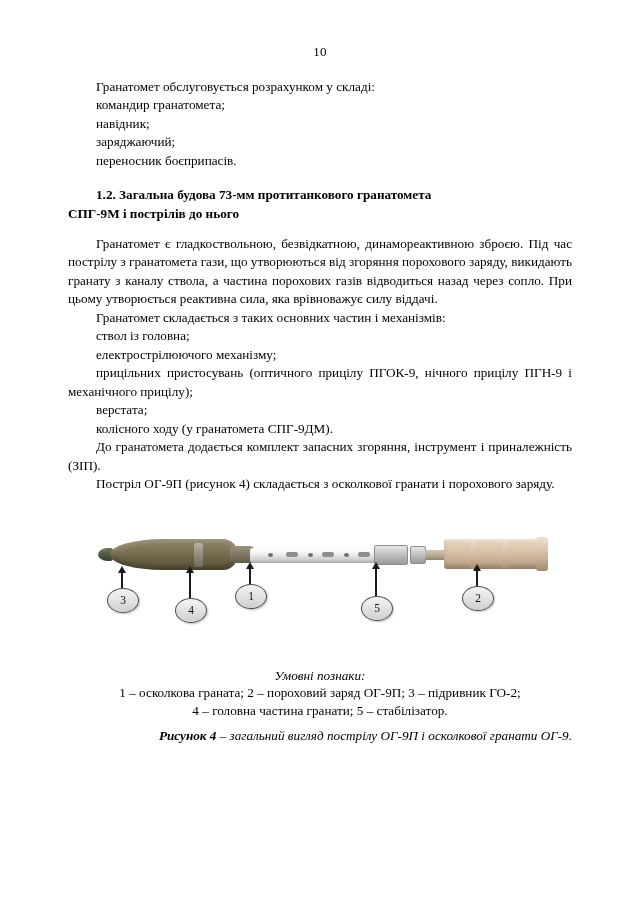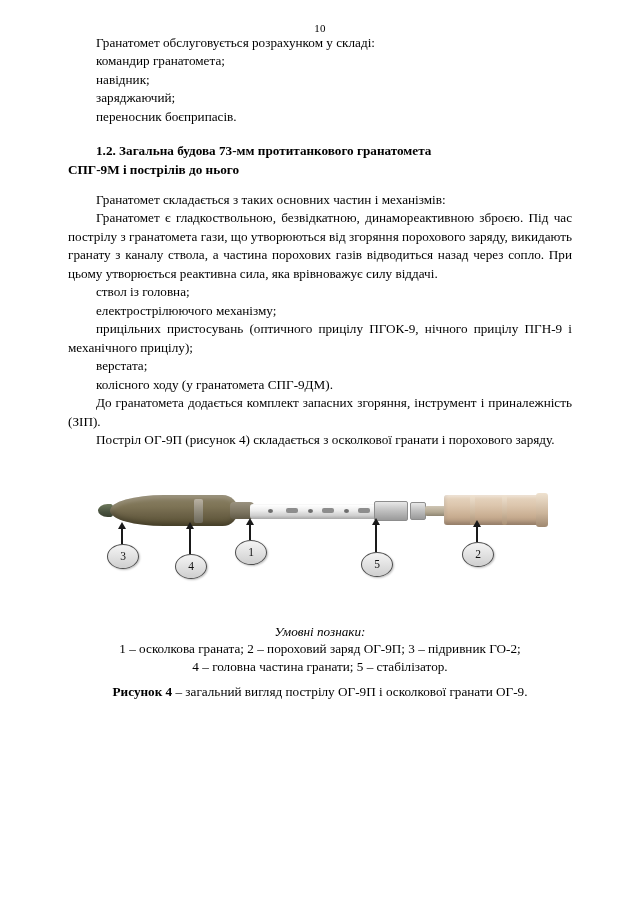--- a/index.html
+++ b/index.html
@@ -17,25 +17,26 @@
   }
   .page {
     width: 640px;
     height: 913px;
     position: relative;
     box-sizing: border-box;
     padding: 0 68px;
   }
   .page-number {
     text-align: center;
-    font-size: 11px;
-    padding-top: 22px;
+    font-size: 13px;
+    padding-top: 44px;
     letter-spacing: 0.2px;
   }
   .body-text {
+    margin-top: 18px;
   }
   p {
     margin: 0;
     font-size: 13.2px;
     line-height: 1.40;
     text-align: justify;
     text-justify: inter-word;
   }
   p.indent {
     text-indent: 28px;
@@ -225,22 +226,23 @@
     font-style: italic;
     font-size: 13.2px;
   }
   .caption-line {
     font-size: 13.2px;
     line-height: 1.42;
   }
   .fig-label {
     margin-top: 6px;
     font-size: 13.2px;
-    text-align: center;
+    text-align: right;
     line-height: 1.42;
+    font-style: italic;
   }
   .fig-label b { font-weight: bold; }
 </style>
 </head>
 <body>
 
 <div class="page">
 
   <div class="page-number">10</div>
 
@@ -252,22 +254,22 @@
     <p class="sub">заряджаючий;</p>
     <p class="sub">переносник боєприпасів.</p>
 
     <div class="heading">
       <span>1.2. Загальна будова 73-мм протитанкового гранатомета</span>
       <span class="h-line2">СПГ-9М і пострілів до нього</span>
     </div>
 
     <div class="spacer-sm"></div>
 
+    <p class="indent">Гранатомет є гладкоствольною, безвідкатною, динамореактивною зброєю. Під час пострілу з гранатомета гази, що утворюються від згоряння порохового заряду, викидають гранату з каналу ствола, а частина порохових газів відводиться назад через сопло. При цьому утворюється реактивна сила, яка врівноважує силу віддачі.</p>
     <p class="indent">Гранатомет складається з таких основних частин і механізмів:</p>
-    <p class="indent">Гранатомет є гладкоствольною, безвідкатною, динамореактивною зброєю. Під час пострілу з гранатомета гази, що утворюються від згоряння порохового заряду, викидають гранату з каналу ствола, а частина порохових газів відводиться назад через сопло. При цьому утворюється реактивна сила, яка врівноважує силу віддачі.</p>
     <p class="sub">ствол із головна;</p>
     <p class="sub">електрострілюючого механізму;</p>
     <p class="sub">прицільних пристосувань (оптичного прицілу ПГОК-9, нічного прицілу ПГН-9 і механічного прицілу);</p>
     <p class="sub">верстата;</p>
     <p class="sub">колісного ходу (у гранатомета СПГ-9ДМ).</p>
     <p class="indent">До гранатомета додається комплект запасних згоряння, інструмент і приналежність (ЗІП).</p>
     <p class="indent">Постріл ОГ-9П (рисунок 4) складається з осколкової гранати і порохового заряду.</p>
   </div>
 
   <div class="figure">

